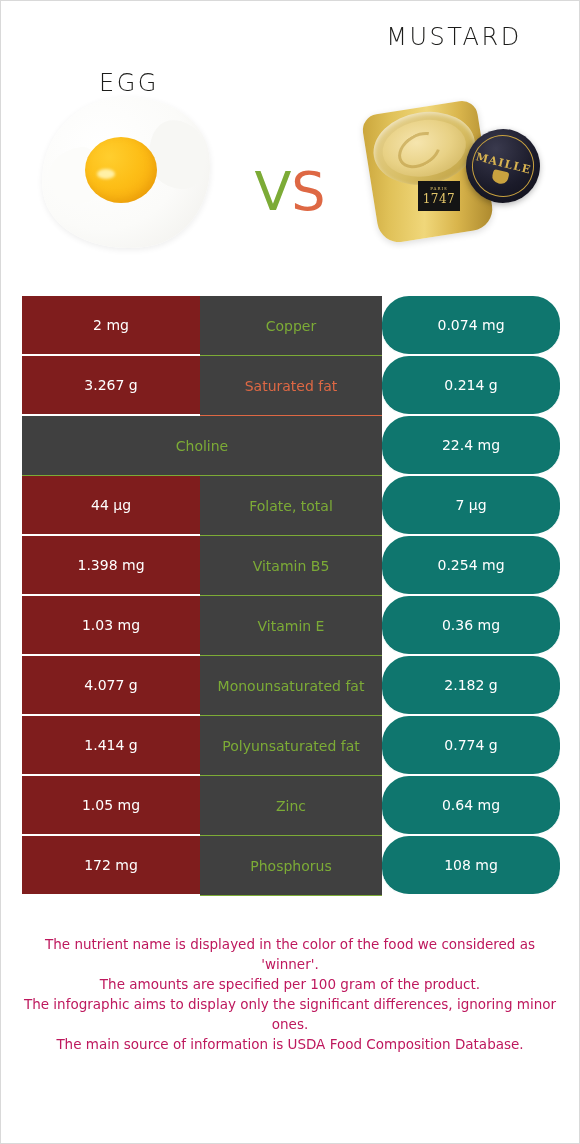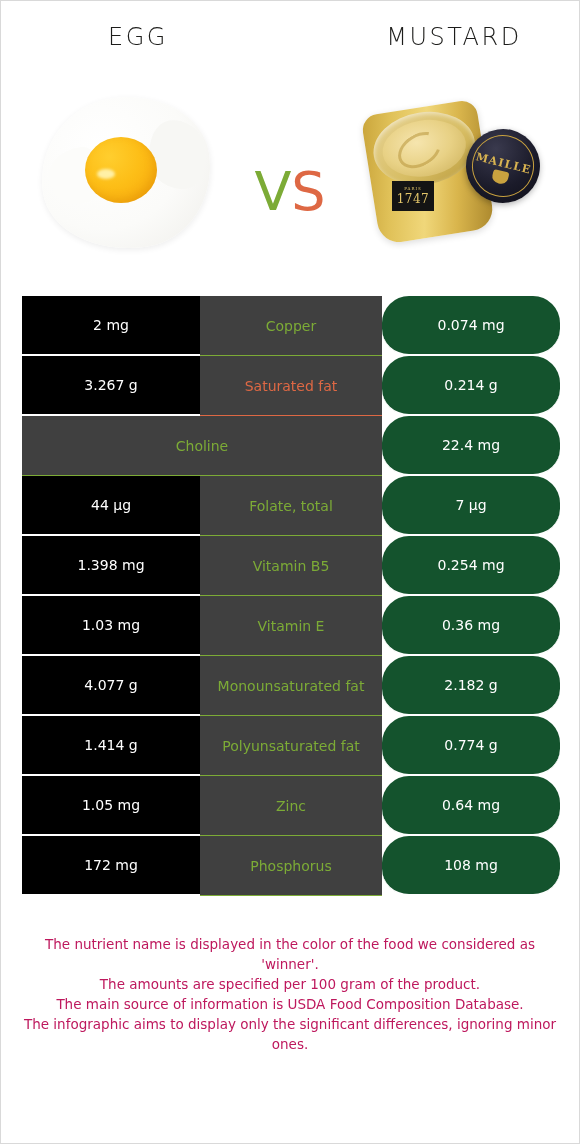--- a/index.html
+++ b/index.html
@@ -26,21 +26,21 @@
     position: absolute;
     top: 22px;
     font-family: "DejaVu Sans", sans-serif;
     font-weight: 300;
     font-size: 24px;
     letter-spacing: 2.5px;
     color: #1d1d1b;
     text-transform: uppercase;
     white-space: nowrap;
   }
-  .food-title.left  { left: 12px; width: 250px; text-align: center; }
+  .food-title.left  { left: 3px; width: 250px; text-align: center; margin-top: 46px; }
   .food-title.right { right: 0; width: 250px; text-align: center; }
 
   
   .hero {
     position: relative;
     height: 205px;
   }
   .hero-cell {
     position: absolute;
     top: 0;
@@ -151,21 +151,21 @@
     position: absolute;
     left: 30px; top: 26px;
     width: 40px; height: 26px;
     border: 3px solid rgba(185,150,60,0.55);
     border-radius: 50%;
     border-right-color: transparent;
     transform: rotate(-22deg);
   }
   .jar-label {
     position: absolute;
-    left: 28px; top: 90px;
+    left: 54px; top: 90px;
     width: 42px; height: 30px;
     background: #141414;
     display: flex;
     flex-direction: column;
     align-items: center;
     justify-content: center;
     color: #E3C66A;
     font-family: "DejaVu Serif", serif;
     line-height: 1;
   }
@@ -221,22 +221,22 @@
     width: 178px;
     display: flex;
     align-items: center;
     justify-content: center;
     color: #ffffff;
     font-family: "DejaVu Sans", sans-serif;
     font-size: 14px;
     box-sizing: border-box;
     border-bottom: 2px solid #ffffff;
   }
-  .cell-val.left  { background: #000000; }
-  .cell-val.right { background: #14532d; border-radius: 27px; }
+  .cell-val.left  { background: #7f1d1d; }
+  .cell-val.right { background: #0f766e; border-radius: 27px; }
   .cell-name {
     flex: 1;
     display: flex;
     align-items: center;
     justify-content: center;
     background: #404040;
     font-family: "DejaVu Sans", sans-serif;
     font-size: 14px;
     box-sizing: border-box;
     border-bottom: 1px solid transparent;
@@ -344,15 +344,15 @@
     <div class="row">
       <div class="cell-val left">172 mg</div>
       <div class="cell-name win-left">Phosphorus</div>
       <div class="cell-val right">108 mg</div>
     </div>
   </div>
 
 <div class="footer">
   <p>The nutrient name is displayed in the color of the food we considered as 'winner'.</p>
   <p>The amounts are specified per 100 gram of the product.</p>
+  <p>The infographic aims to display only the significant differences, ignoring minor ones.</p>
   <p>The main source of information is USDA Food Composition Database.</p>
-  <p>The infographic aims to display only the significant differences, ignoring minor ones.</p>
 </div>
 
 </body></html>

